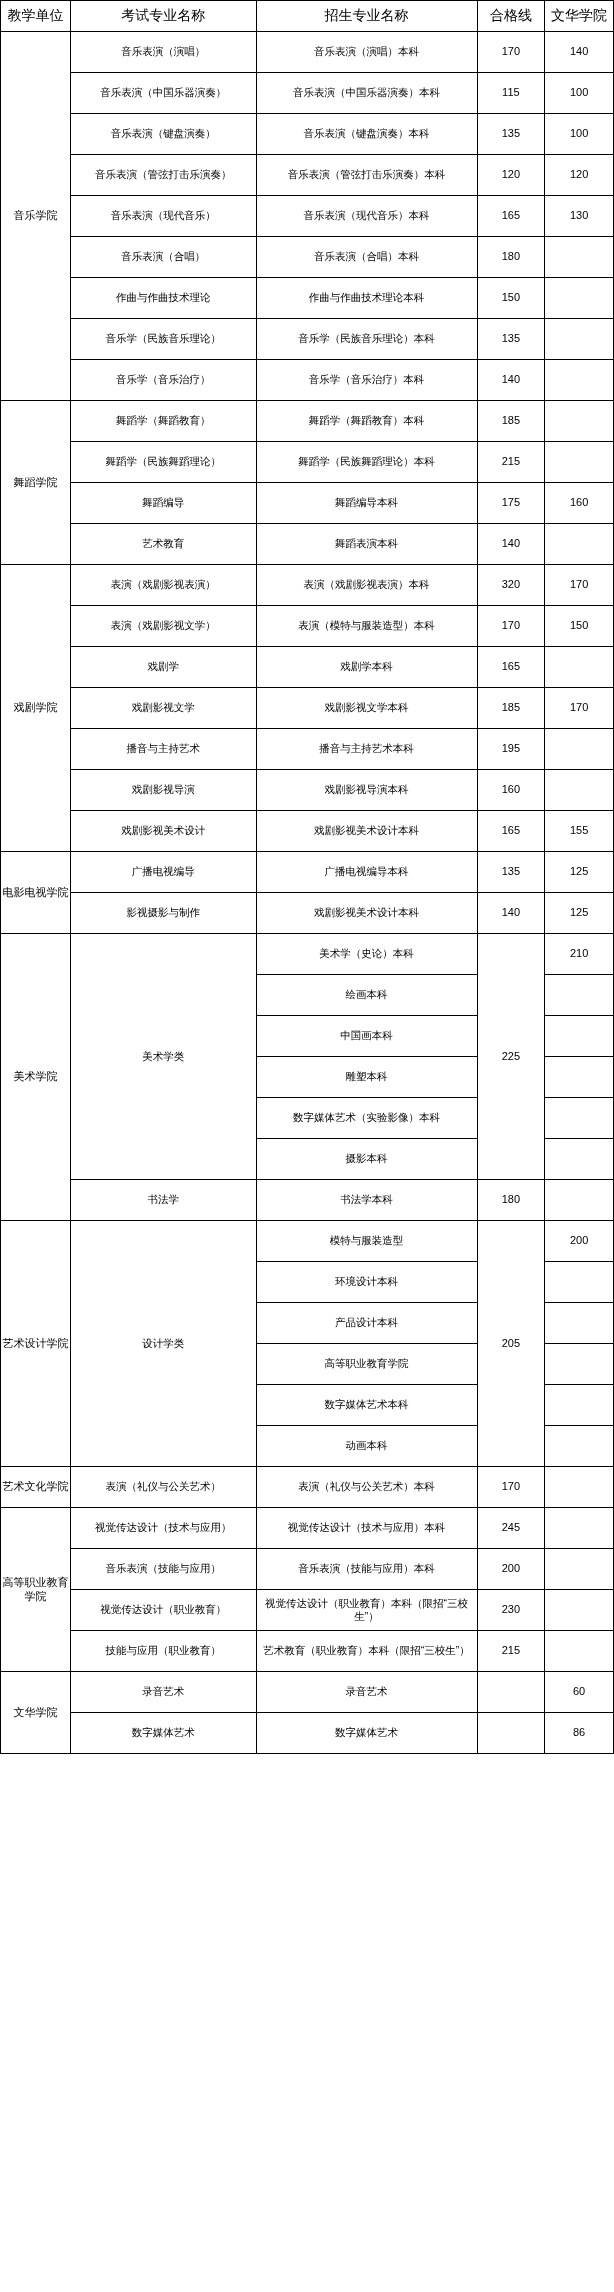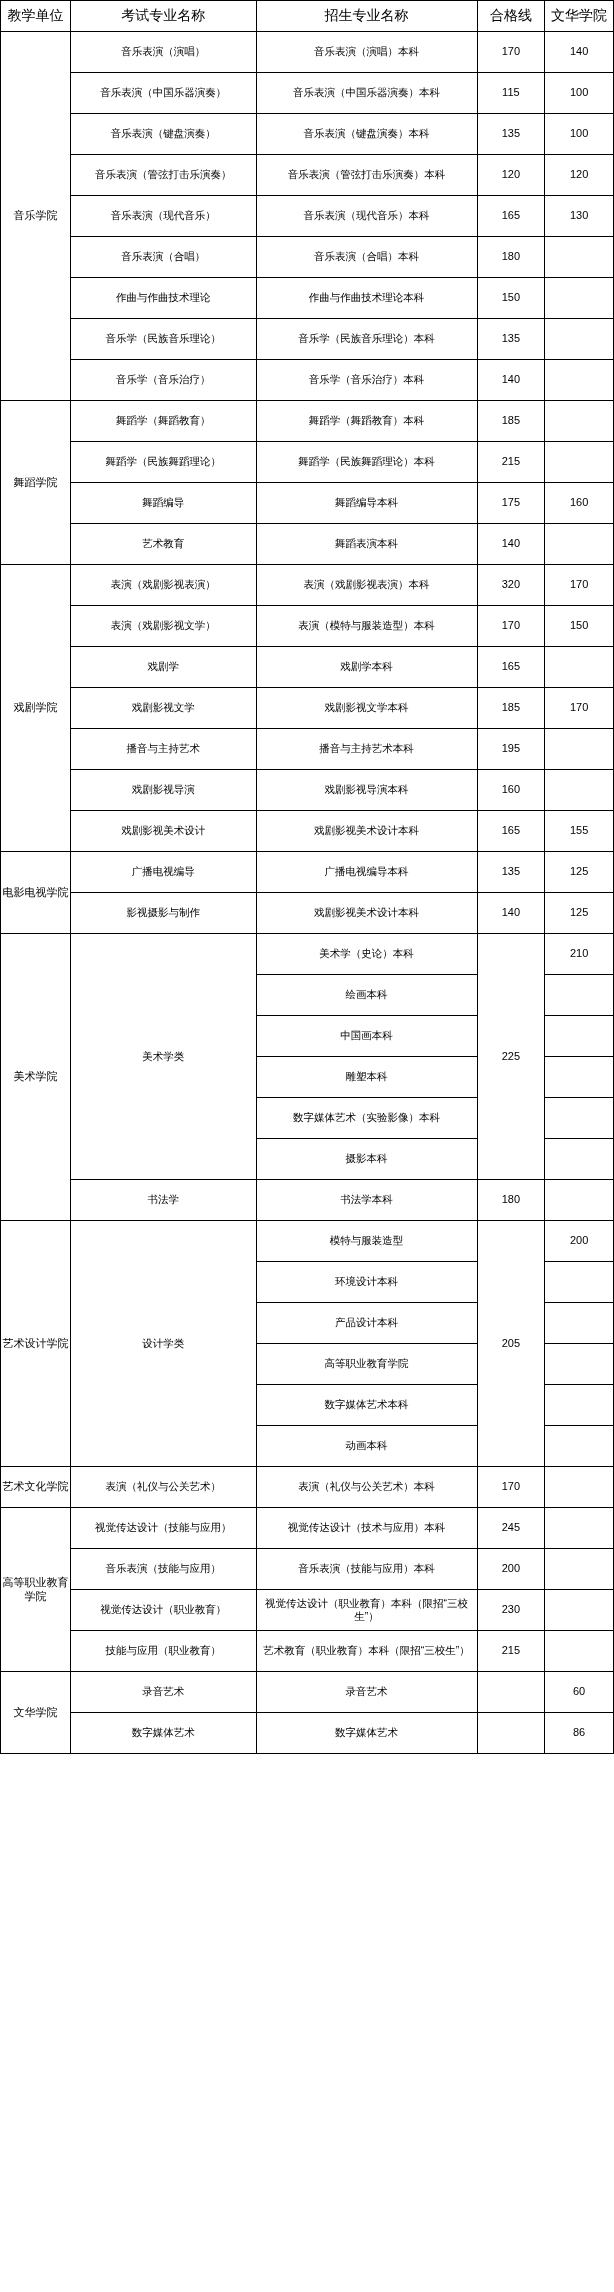--- a/index.html
+++ b/index.html
@@ -267,21 +267,21 @@
       </tr>
       <tr>
         <td class="unit-cell" rowspan="1">艺术文化学院</td>
         <td>表演（礼仪与公关艺术）</td>
         <td>表演（礼仪与公关艺术）本科</td>
         <td class="num-cell">170</td>
         <td class="num-cell"></td>
       </tr>
       <tr>
         <td class="unit-cell" rowspan="4">高等职业教育学院</td>
-        <td>视觉传达设计（技能与应用）</td>
+        <td>视觉传达设计（技术与应用）</td>
         <td>视觉传达设计（技术与应用）本科</td>
         <td class="num-cell">245</td>
         <td class="num-cell"></td>
       </tr>
       <tr>
         <td>音乐表演（技能与应用）</td>
         <td>音乐表演（技能与应用）本科</td>
         <td class="num-cell">200</td>
         <td class="num-cell"></td>
       </tr>

